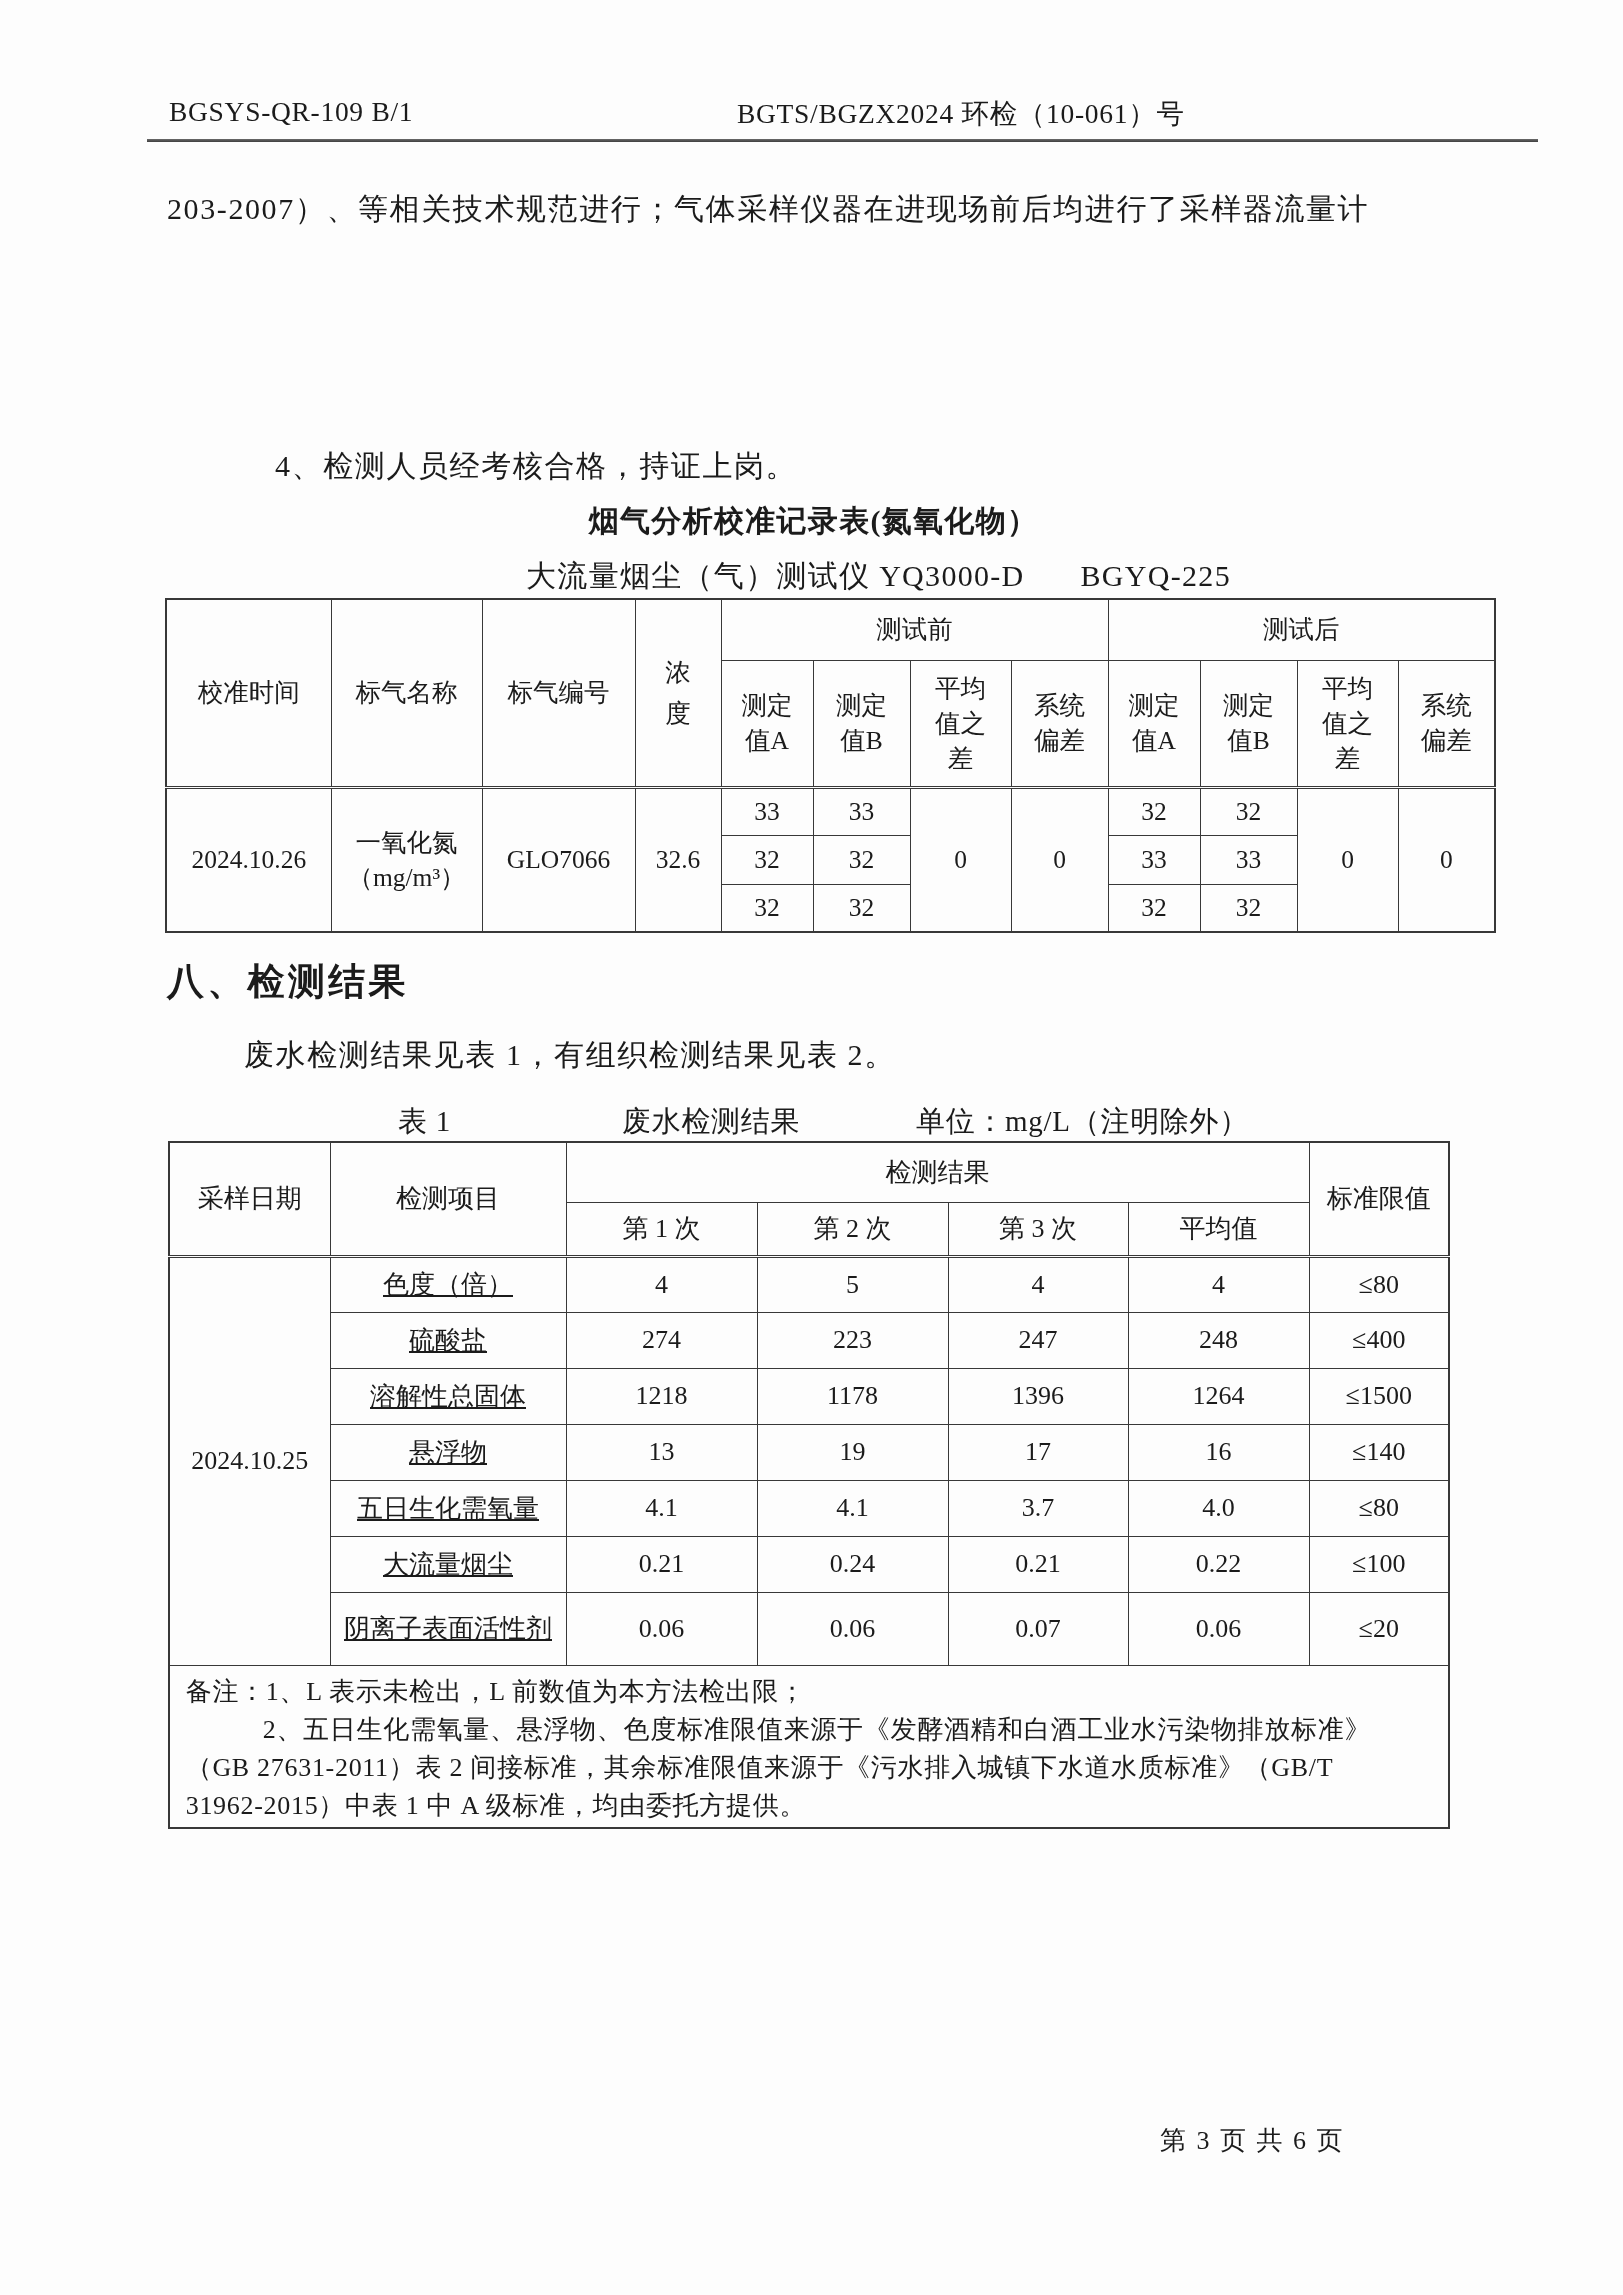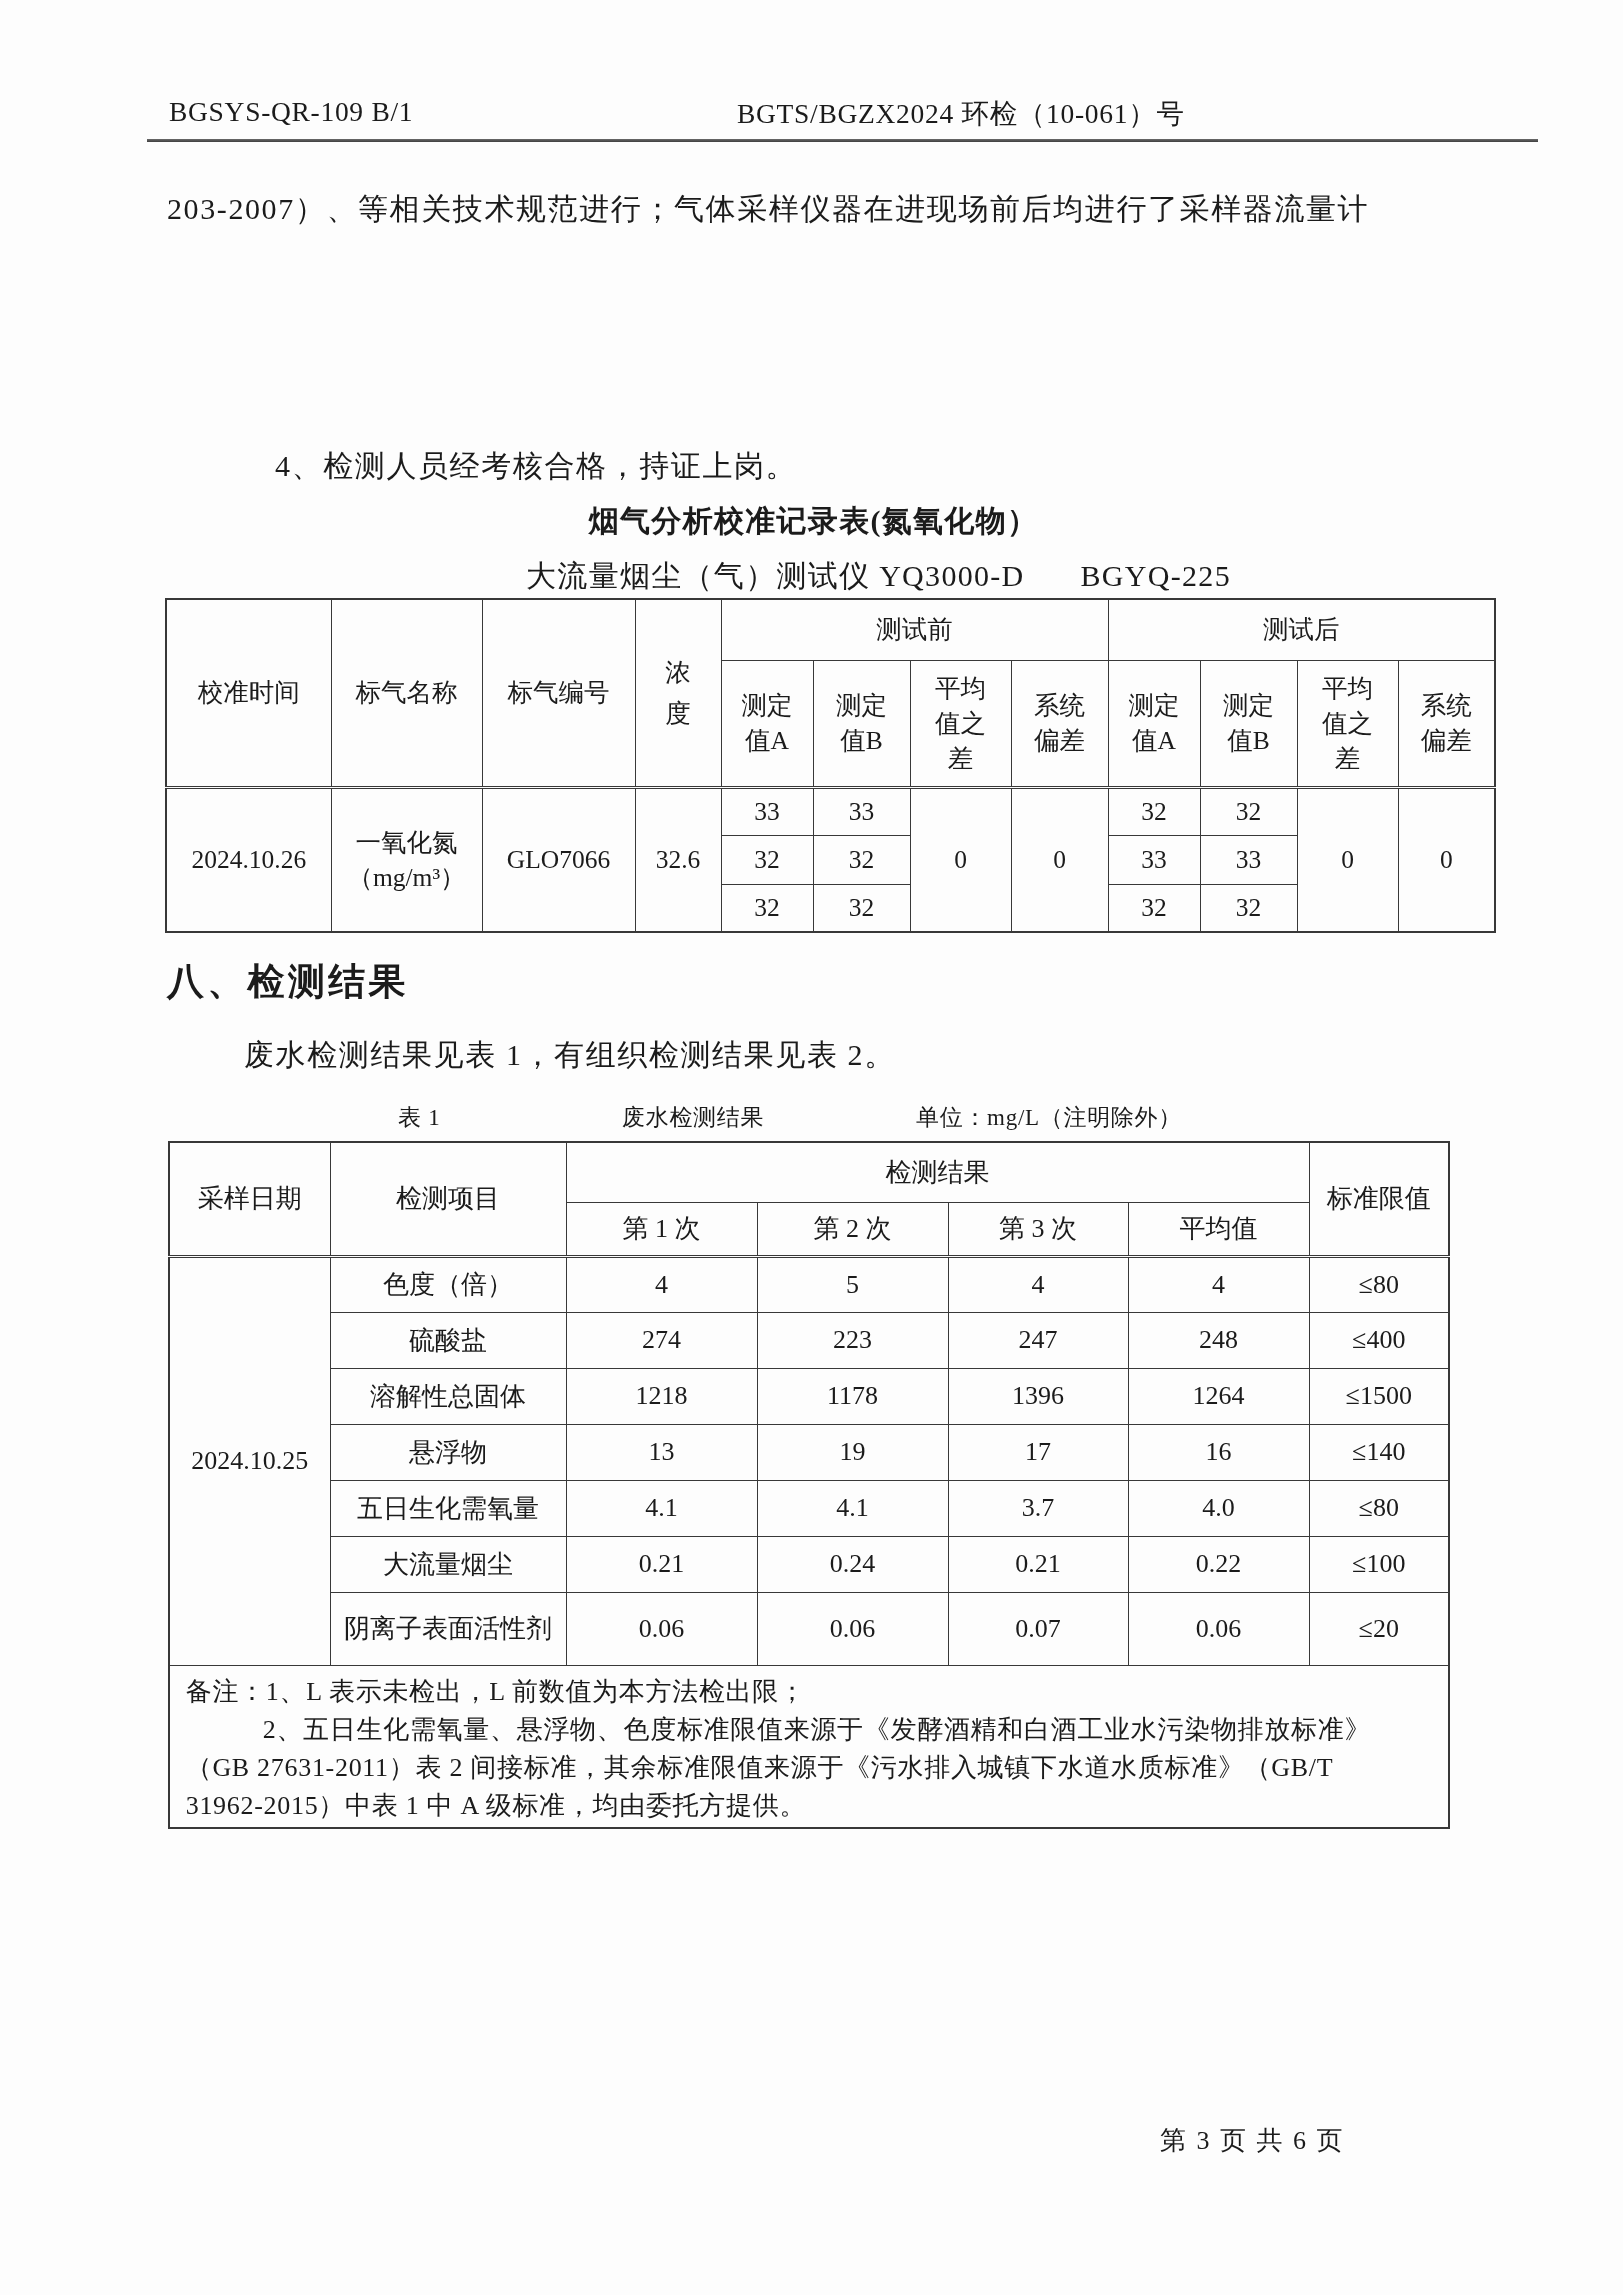--- a/index.html
+++ b/index.html
@@ -42,33 +42,33 @@
   .cal .r-d2 { height:49px; }
   .cal .r-d3 { height:48px; }
   .cal .hpad { padding:0 14.4px; }
   .vtext { display:inline-block; width:27.5px; line-height:41px; }
 
   
   .sec-head { top:957px; left:167px; font-size:37px; font-weight:bold; letter-spacing:3.3px; }
   .sec-intro { top:1024px; left:244px; font-size:30px; line-height:61px; white-space:nowrap; letter-spacing:1.6px; }
 
   
-  .cap { top:1102px; left:167px; width:1293px; height:41px; font-size:23px; }
+  .cap { top:1102px; left:167px; width:1293px; height:41px; font-size:29px; }
   .cap span { position:absolute; top:0; white-space:nowrap; letter-spacing:0.7px; }
   .cap .c1 { left:231px; }
   .cap .c2 { left:455px; }
   .cap .c3 { left:749px; }
 
   
   .ww { top:1141px; left:168px; width:1280px; border:2px solid #383838; font-size:26px; }
   .ww .r-h1 { height:60px; }
   .ww .r-h2 { height:54px; }
   .ww .r-s  { height:56px; }
   .ww .r-tall { height:73px; }
-  .ww .item-cell { padding:0 13px; }
+  .ww .item-cell { padding:0 13px;text-decoration:underline; }
   .ww .note { height:154px; text-align:left; vertical-align:top;
               padding:7.9px 13px 0 15.7px; line-height:38px; font-size:26px; letter-spacing:0.7px; }
   .ww .note .indent { text-indent:77px; }
   .ww .note div { white-space:nowrap; }
 
   
   .footer { top:2123px; left:1160px; font-size:26px; letter-spacing:2px; }
 </style>
 </head>
 <body>

